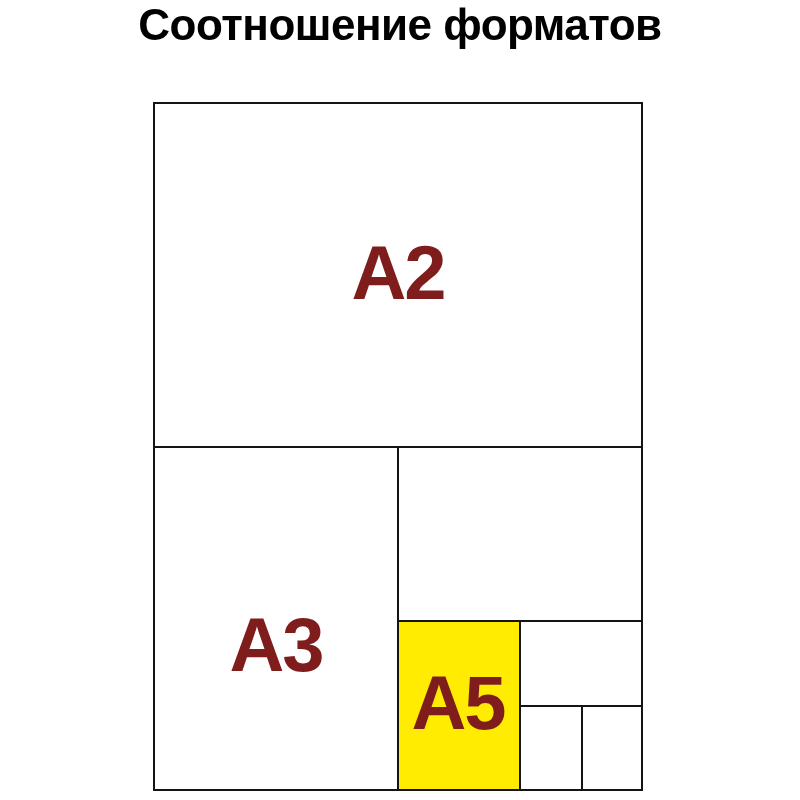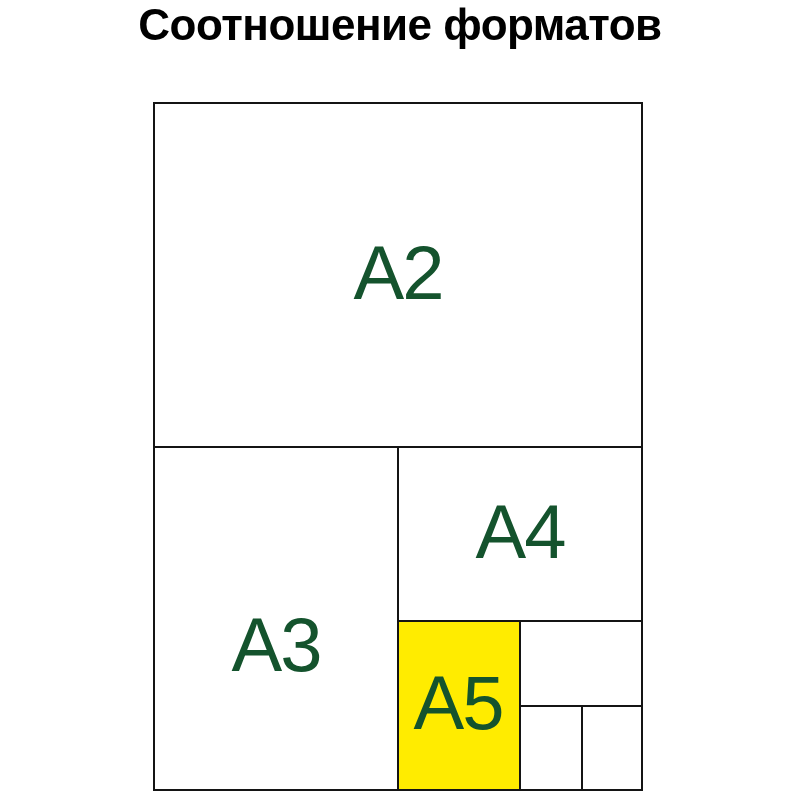--- a/index.html
+++ b/index.html
@@ -35,22 +35,22 @@
   
   .cell {
     position: absolute;
     display: flex;
     align-items: center;
     justify-content: center;
     z-index: 1;
   }
   .fmt-label {
     font-size: 76px;
-    font-weight: normal;
-    color: #14532d;
+    font-weight: bold;
+    color: #7f1d1d;
     letter-spacing: -2px;
     line-height: 1;
     transform: translateY(-2px);
   }
   .cell-a2 { left: 0;     top: 0;     width: 486px; height: 342px; }
   .cell-a3 { left: 0;     top: 344px; width: 242px; height: 341px; margin-top: 28px; }
   .cell-a4 { left: 244px; top: 344px; width: 242px; height: 172px; }
   .cell-a5 { left: 242px; top: 516px; width: 122px; height: 169px; }
   .cell-a6 { left: 364px; top: 516px; width: 122px; height: 85px;  }
   .cell-a7-left  { left: 364px; top: 601px; width: 62px; height: 84px; }
@@ -75,23 +75,20 @@
   <div class="sheet">
 
     <div class="cell cell-a2">
       <span class="fmt-label">A2</span>
     </div>
 
     <div class="cell cell-a3">
       <span class="fmt-label">A3</span>
     </div>
 
-    <div class="cell cell-a4">
-      <span class="fmt-label">A4</span>
-    </div>
 
     <div class="cell cell-a5" style="background-color: rgb(255, 236, 0);">
       <span class="fmt-label">A5</span>
     </div>
 
 
     <div class="cell cell-a7-left"></div>
     <div class="cell cell-a7-right"></div>
 
     <div class="line line-a2-bottom"></div>

